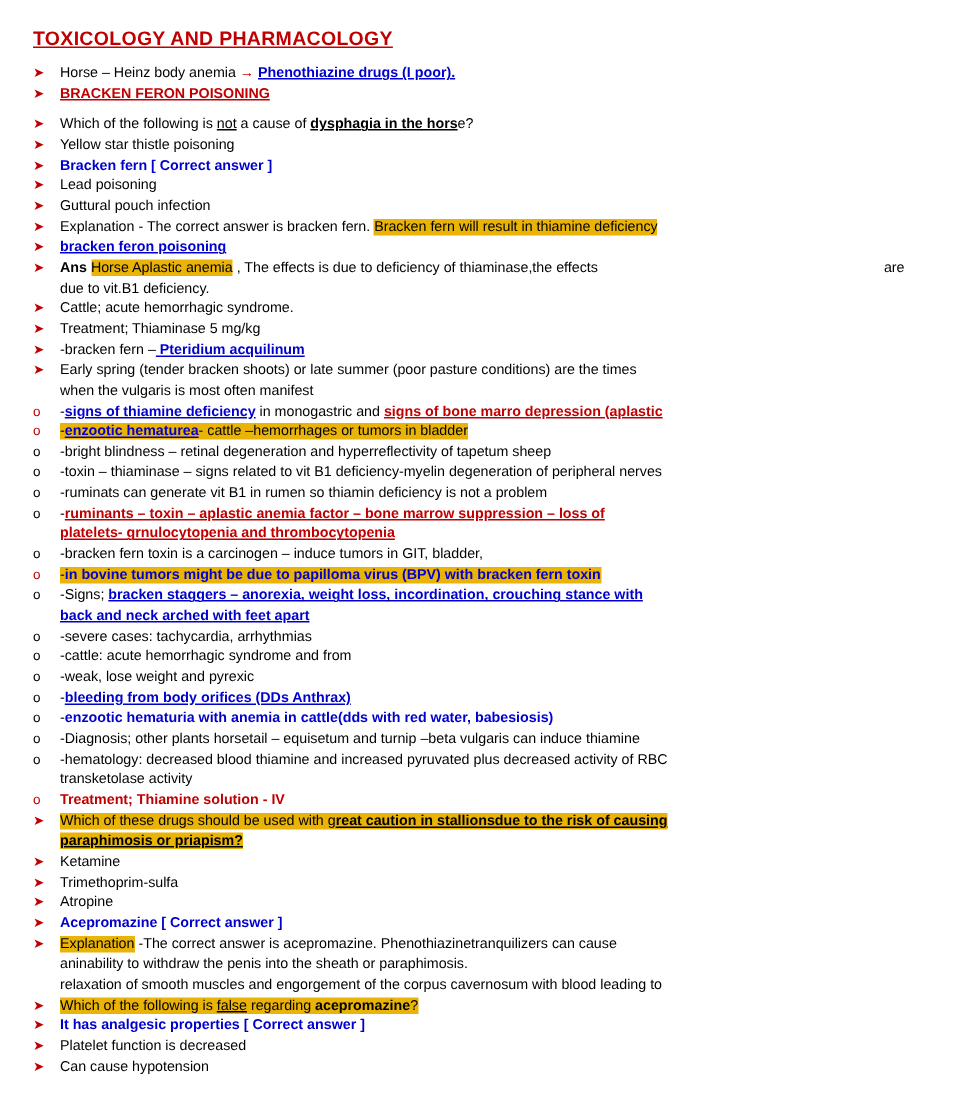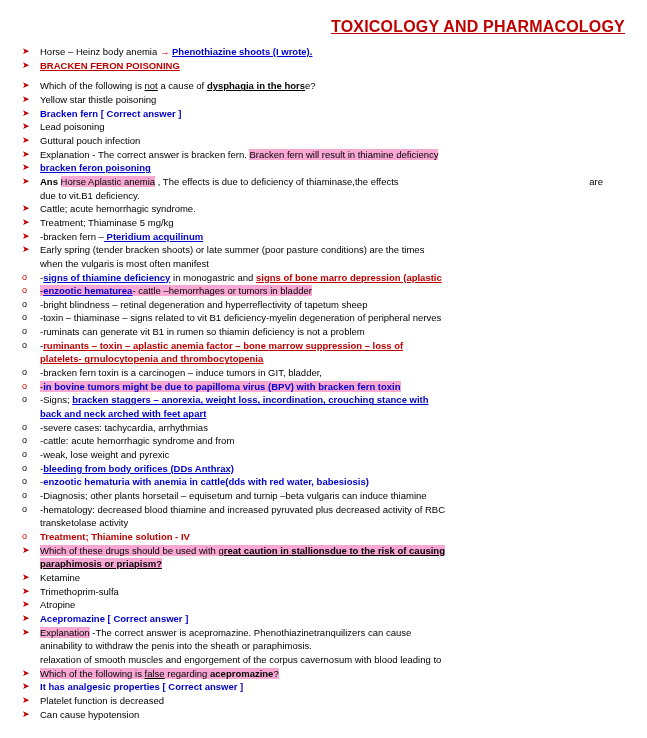--- a/index.html
+++ b/index.html
@@ -13,25 +13,25 @@
     font-family: "Liberation Sans", sans-serif;
     font-size: 9.5px;
     color: #000000;
     overflow: hidden;
   }
   .page {
     padding: 18px 22px 0 22px;
     box-sizing: border-box;
   }
   .doc-title {
-    text-align: right;
+    text-align: left;
     color: #c00000;
     font-weight: bold;
     text-decoration: underline;
-    font-size: 16px;
+    font-size: 13px;
     margin-bottom: 10px;
     letter-spacing: 0.2px;
   }
   ul.list {
     list-style: none;
     margin: 0;
     padding: 0;
   }
   li.item {
     display: flex;
@@ -61,35 +61,35 @@
   .bullet.circ2 {
     color: #000000;
     font-size: 9px;
   }
   .spacer { height: 7px; }
   
   .b { font-weight: bold; }
   .u { text-decoration: underline; }
   .blue { color: #0000cc; }
   .red { color: #c00000; }
-  .hl { background: #f9a8d4; }
+  .hl { background: #eab308; }
   .trailing-are {
     float: right;
     padding-right: 22px;
   }
 </style>
 </head>
 <body>
 
 <div class="page">
   <div class="doc-title">TOXICOLOGY AND PHARMACOLOGY</div>
   <ul class="list" id="notes-list">
       <li class="item">
         <span class="bullet arrow">➤</span>
-        <span class="body"><span><span>Horse – Heinz body anemia </span><span class="red b">→ </span><span class="blue b u">Phenothiazine shoots (I wrote).</span></span></span>
+        <span class="body"><span><span>Horse – Heinz body anemia </span><span class="red b">→ </span><span class="blue b u">Phenothiazine drugs (I poor).</span></span></span>
       </li>
       <li class="item">
         <span class="bullet arrow">➤</span>
         <span class="body"><span><span class="red b u">BRACKEN FERON POISONING</span></span></span>
       </li>
       <li class="spacer"></li>
       <li class="item">
         <span class="bullet arrow">➤</span>
         <span class="body"><span><span>Which of the following is </span><span class="u">not</span><span> a cause of </span><span class="b u">dysphagia in the hors</span><span>e?</span></span></span>
       </li>

